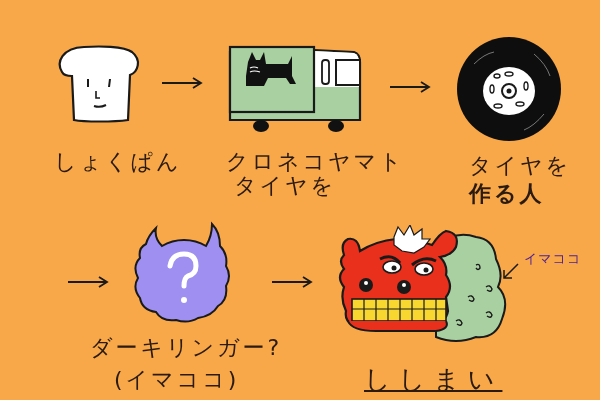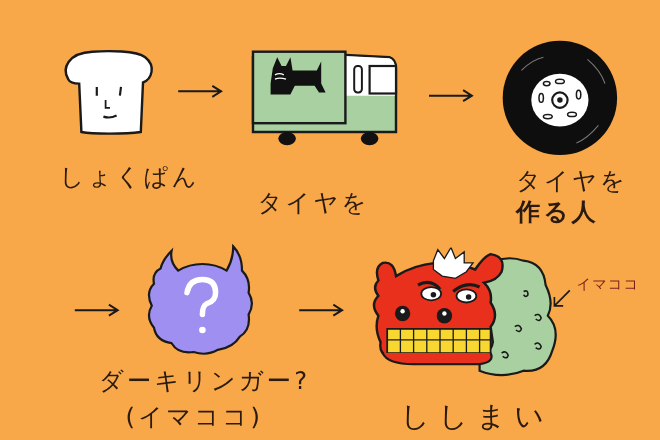--- a/index.html
+++ b/index.html
@@ -8,21 +8,21 @@
       background: #f8a848;
       font-family: "DejaVu Sans", sans-serif;
       position: relative;
     }
     .canvas { position: absolute; left: 14px; top: 0; width: 600px; height: 400px; margin-top: 20px; }
     .label {
       position: absolute; color: #2a1a10;
       font-size: 22px; letter-spacing: 3px; line-height: 28px;
       white-space: nowrap; text-align: center;
     }
-    .small-label { position: absolute; color: #7f1d1d; font-size: 13px; letter-spacing: 1px; }
+    .small-label { position: absolute; color: #4c1d95; font-size: 13px; letter-spacing: 1px; }
     svg { position: absolute; }
   </style>
 </head>
 <body>
 
 <div class="canvas">
 
   <svg style="left:40px;top:22px" width="90" height="85" viewBox="0 0 90 85">
     <path d="M8,30 C2,20 8,6 30,5 C45,4 70,4 78,10 C88,18 84,30 76,33 L74,78 C60,80 30,80 20,78 L18,34 C12,34 9,32 8,30 Z" fill="#fff" stroke="#1a1a1a" stroke-width="2.2"></path>
     <line x1="34" y1="37" x2="34" y2="45" stroke="#1a1a1a" stroke-width="2"></line>
@@ -40,20 +40,21 @@
     <path d="M88,8 L128,10 Q134,12 134,20 L134,78 L4,78 L4,10 Z" fill="#a8d0a0" stroke="#1a1a1a" stroke-width="2.2"></path>
     <path d="M88,9 L128,11 Q133,13 133,20 L133,45 L88,45 Z" fill="#fff"></path>
     <rect x="4" y="5" width="84" height="65" fill="#a8d0a0" stroke="#1a1a1a" stroke-width="2.2"></rect>
     <rect x="96" y="18" width="7" height="24" rx="3" fill="#fff" stroke="#1a1a1a" stroke-width="1.8"></rect>
     <rect x="110" y="18" width="24" height="25" fill="#fff" stroke="#1a1a1a" stroke-width="2"></rect>
     <path d="M22,20 L26,10 L30,18 L34,18 L38,10 L40,22 L62,22 L66,14 L66,34 L70,42 L64,42 L60,36 L42,36 L38,44 L20,44 L20,34 Z" fill="#111"></path>
     <path d="M24,26 Q28,24 32,26 M24,30 Q28,28 34,30" stroke="#fff" stroke-width="1.2" fill="none"></path>
     <ellipse cx="35" cy="84" rx="8" ry="6" fill="#111"></ellipse>
     <ellipse cx="110" cy="84" rx="8" ry="6" fill="#111"></ellipse>
   </svg>
+  <div class="label" style="left:212px;top:128px;">クロネコヤマト</div>
   <div class="label" style="left:220px;top:152px;">タイヤを</div>
 
   <svg style="left:374px;top:60px" width="44" height="14" viewBox="0 0 44 14">
     <path d="M2,7 L40,7 M33,2 L41,7 L33,12" fill="none" stroke="#1a1a1a" stroke-width="1.8"></path>
   </svg>
 
   <svg style="left:440px;top:14px" width="110" height="110" viewBox="0 0 110 110">
     <circle cx="55" cy="55" r="52" fill="#0e0e0e"></circle>
     <path d="M20,30 Q30,20 40,18 M80,20 Q92,30 96,42 M90,80 Q80,92 70,96" stroke="#777" stroke-width="1" fill="none"></path>
     <ellipse cx="55" cy="57" rx="26" ry="24" fill="#fff"></ellipse>
@@ -101,15 +102,15 @@
     <circle cx="68" cy="62" r="7" fill="#1a1a1a"></circle>
       <circle cx="68" cy="60" r="2" fill="#fff"></circle>
     <rect x="16" y="74" width="94" height="22" fill="#f8d830" stroke="#1a1a1a" stroke-width="1.6"></rect>
     <path d="M28,74 V96 M40,74 V96 M52,74 V96 M64,74 V96 M76,74 V96 M88,74 V96 M100,74 V96 M16,84 H110" stroke="#1a1a1a" stroke-width="1.2"></path>
     <path d="M12,96 Q16,106 40,106 L100,106 Q114,104 110,96" fill="#e8301c" stroke="#1a1a1a" stroke-width="2"></path>
   </svg>
   <svg style="left:486px;top:242px" width="20" height="20" viewBox="0 0 20 20">
     <path d="M18,2 L4,16 M4,8 L4,16 L12,16" fill="none" stroke="#1a1a1a" stroke-width="1.5"></path>
   </svg>
   <div class="small-label" style="left:510px;top:230px;">イマココ</div>
-  <div class="label" style="left:350px;top:345px;font-size:26px;letter-spacing:8px;">ししまい</div>
+  <div class="label" style="left:350px;top:345px;font-size:26px;letter-spacing:8px;text-decoration:underline;">ししまい</div>
 
 </div>
 
 </body></html>

